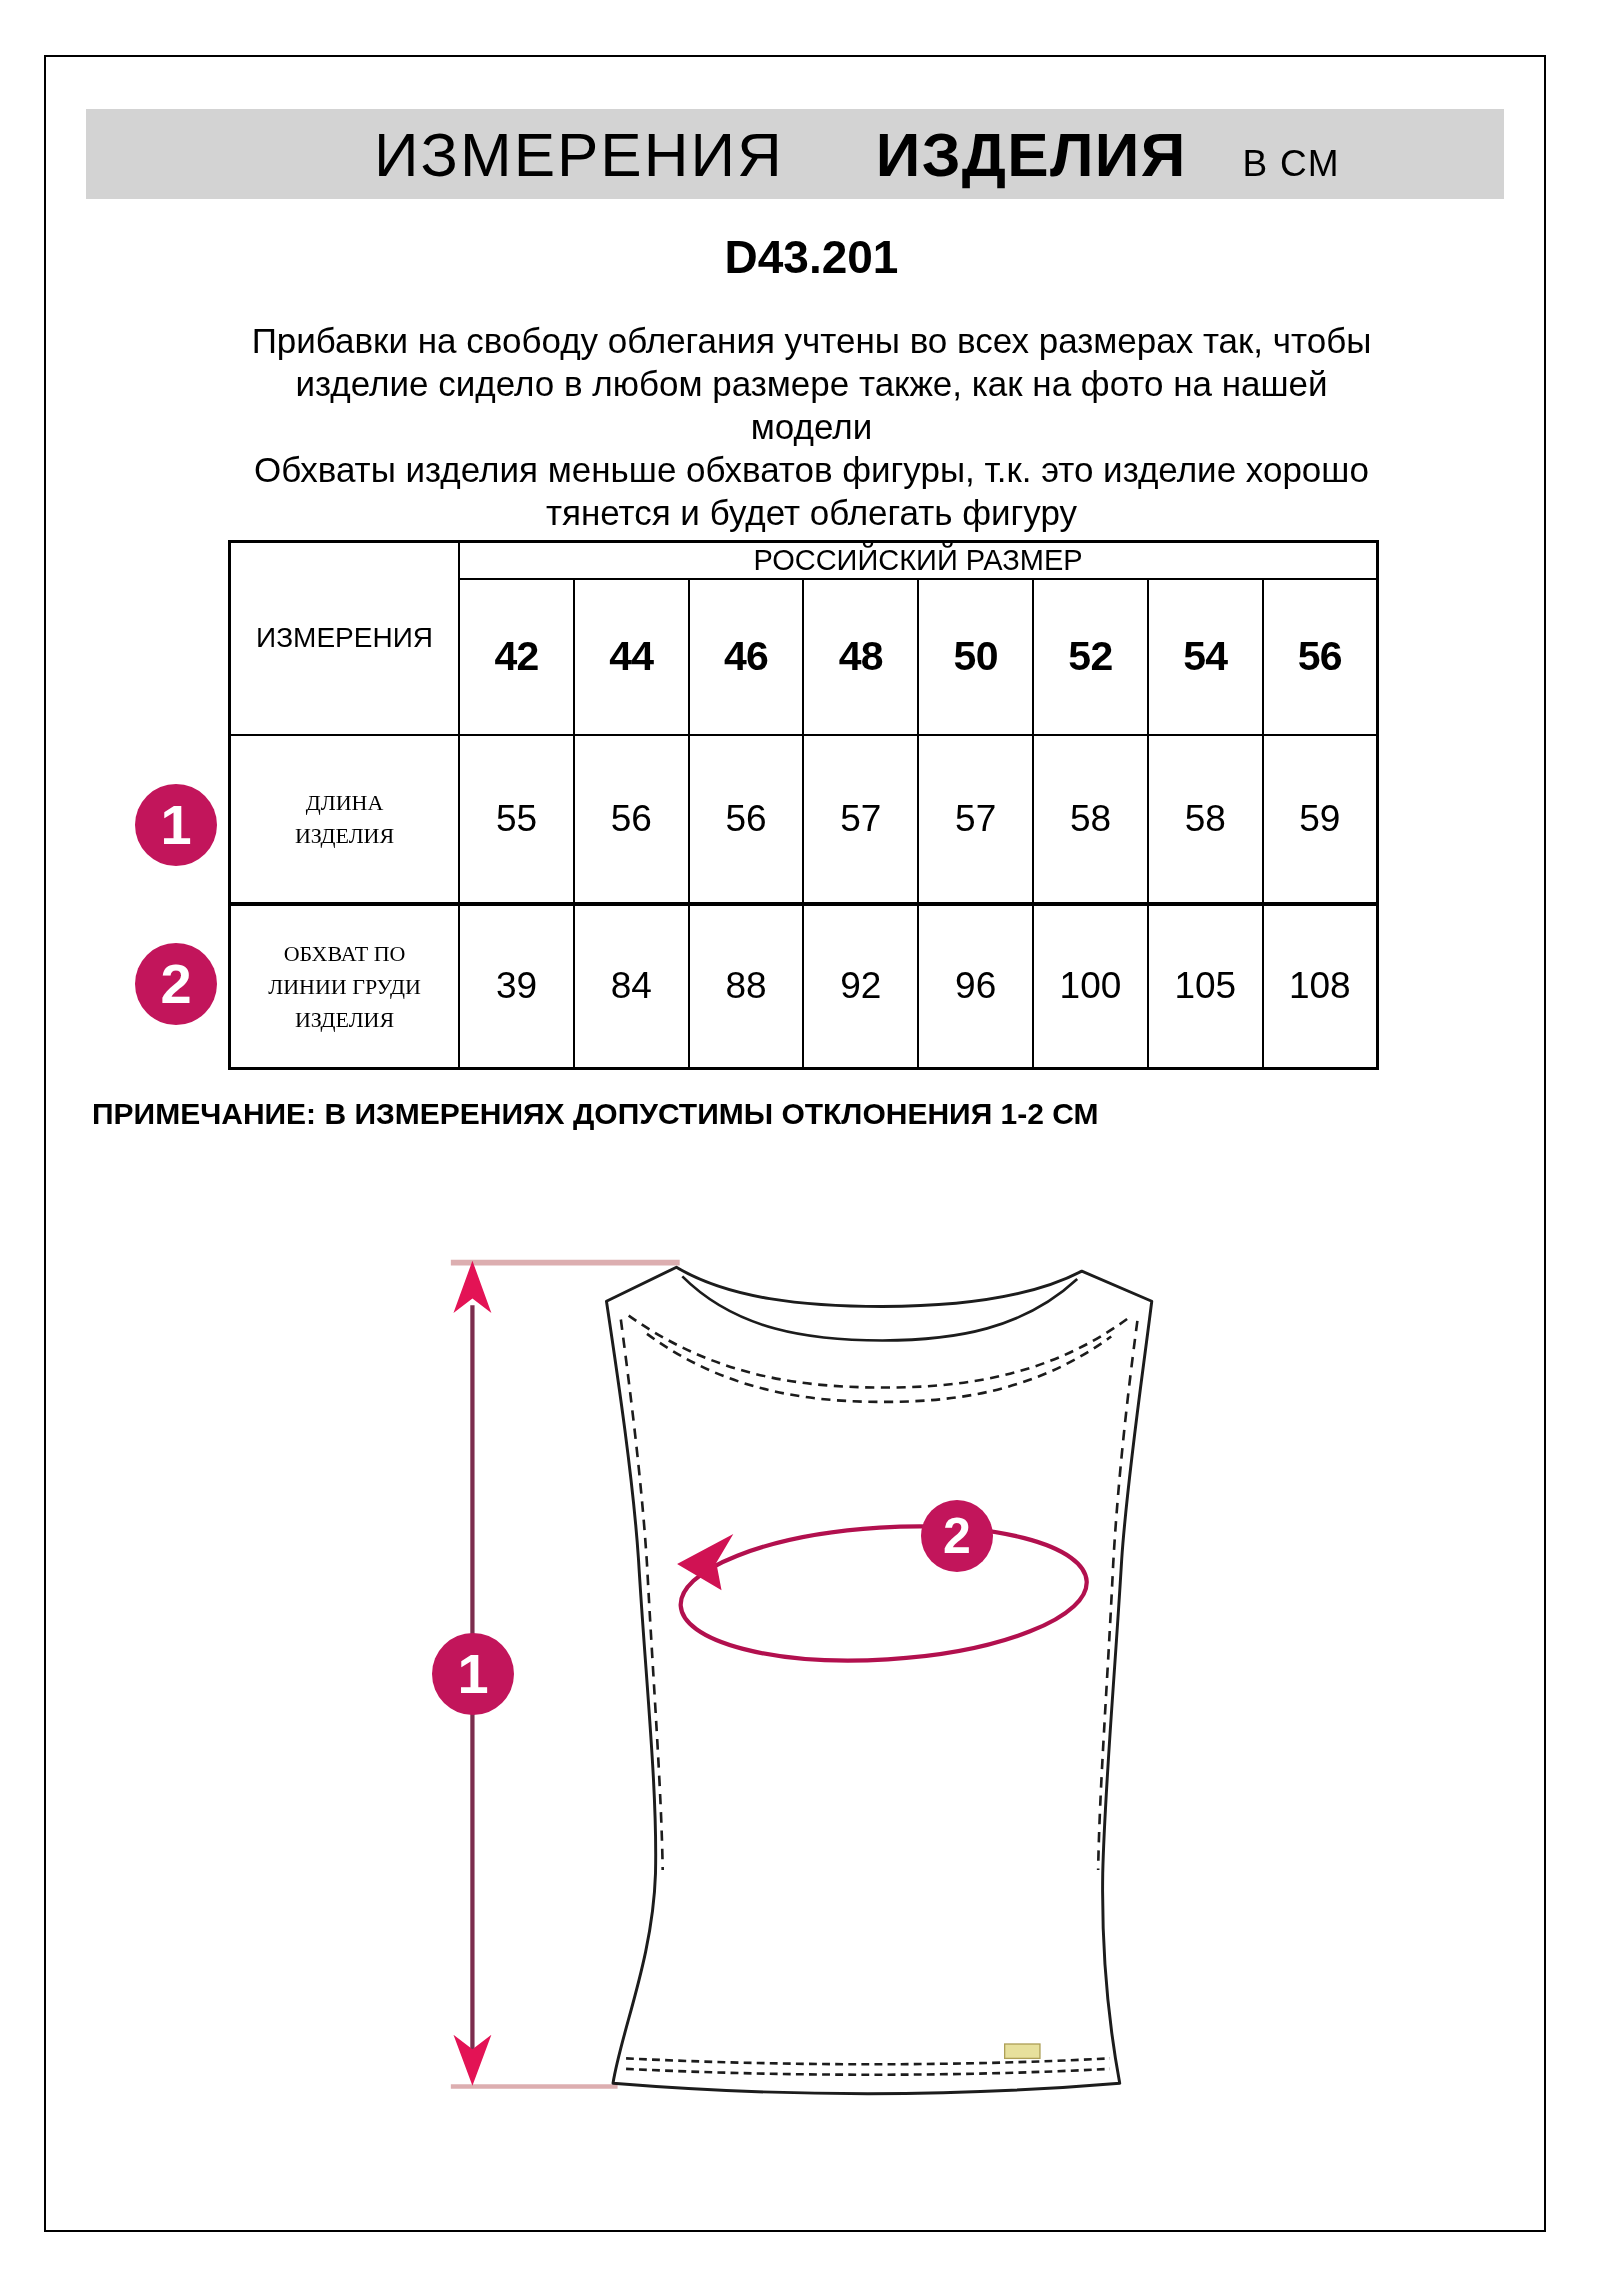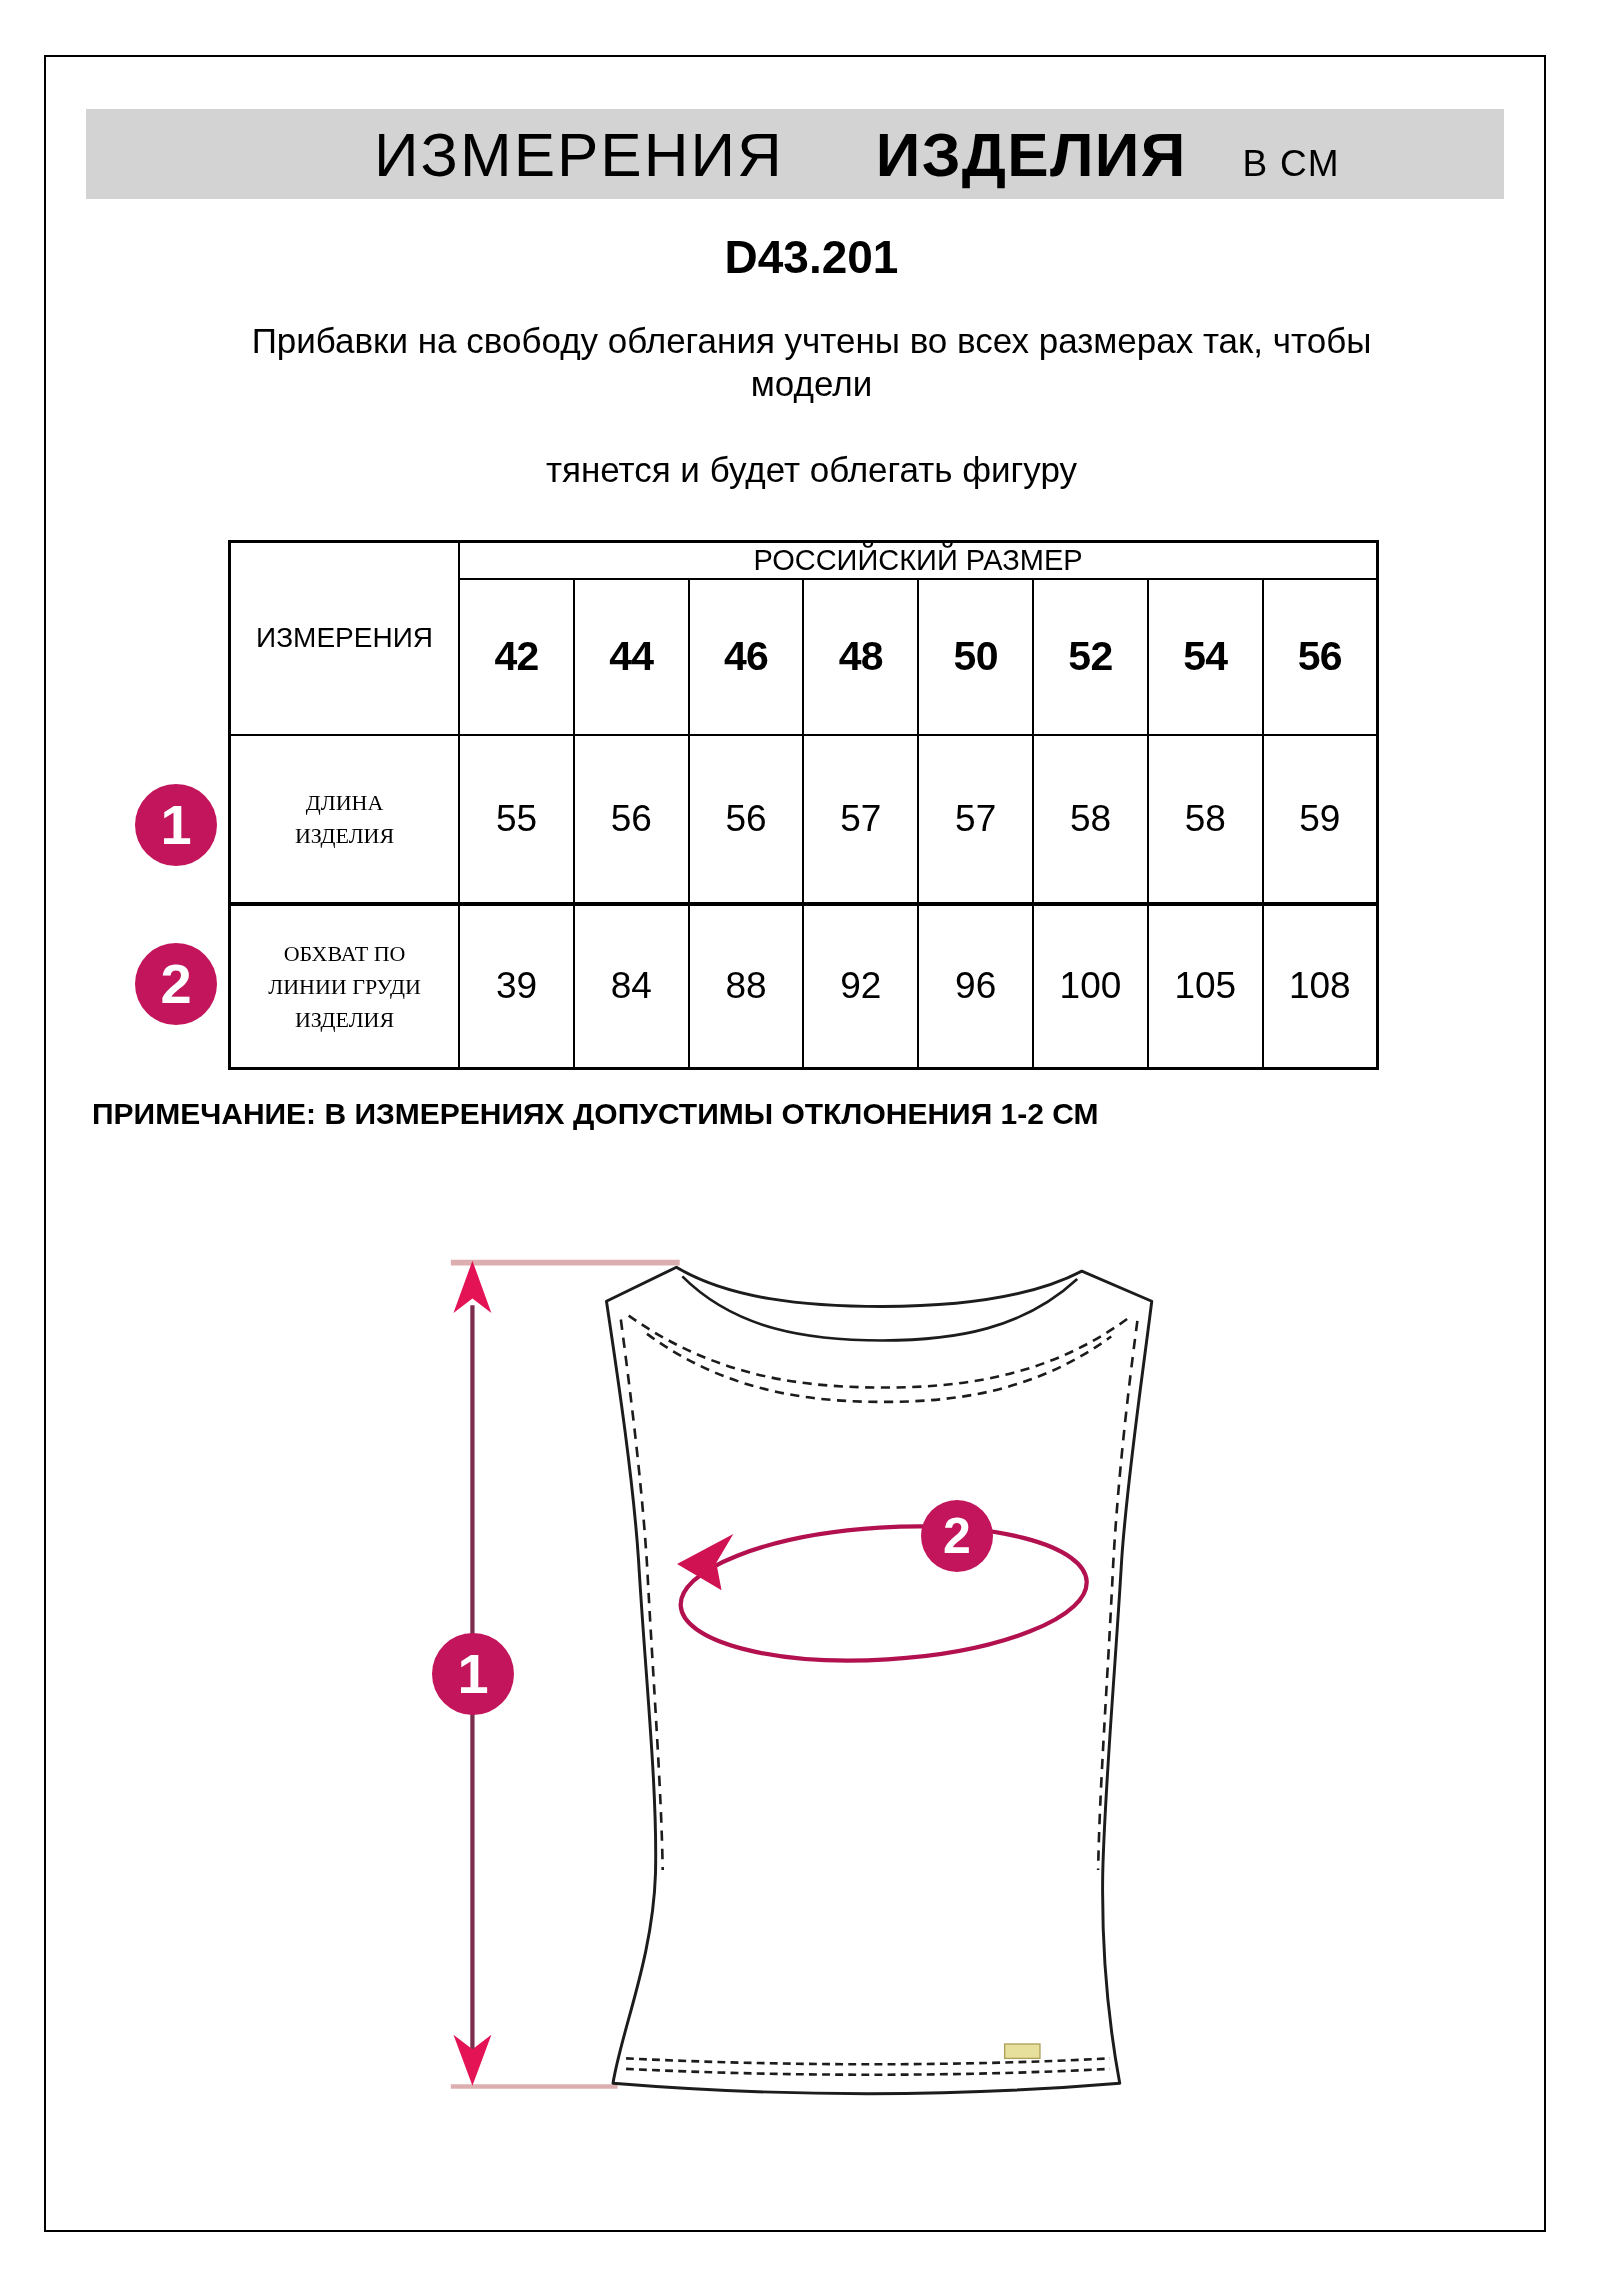--- a/index.html
+++ b/index.html
@@ -68,24 +68,26 @@
     <span class="t1">ИЗМЕРЕНИЯ</span>
     <span class="t2">ИЗДЕЛИЯ</span>
     <span class="t3">В СМ</span>
   </div>
 </div>
 
 <div class="code">D43.201</div>
 
 <div class="para p1">
   <div>Прибавки на свободу облегания учтены во всех размерах так, чтобы</div>
+  <div>изделие сидело в любом размере также, как на фото на нашей</div>
   <div>модели</div>
 </div>
 
 <div class="para p2">
+  <div>Обхваты изделия меньше обхватов фигуры, т.к. это изделие хорошо</div>
   <div>тянется и будет облегать фигуру</div>
 </div>
 
 <table class="sizes">
   <colgroup>
       <col class="cl">
       <col class="cs">
       <col class="cs">
       <col class="cs">
       <col class="cs">

